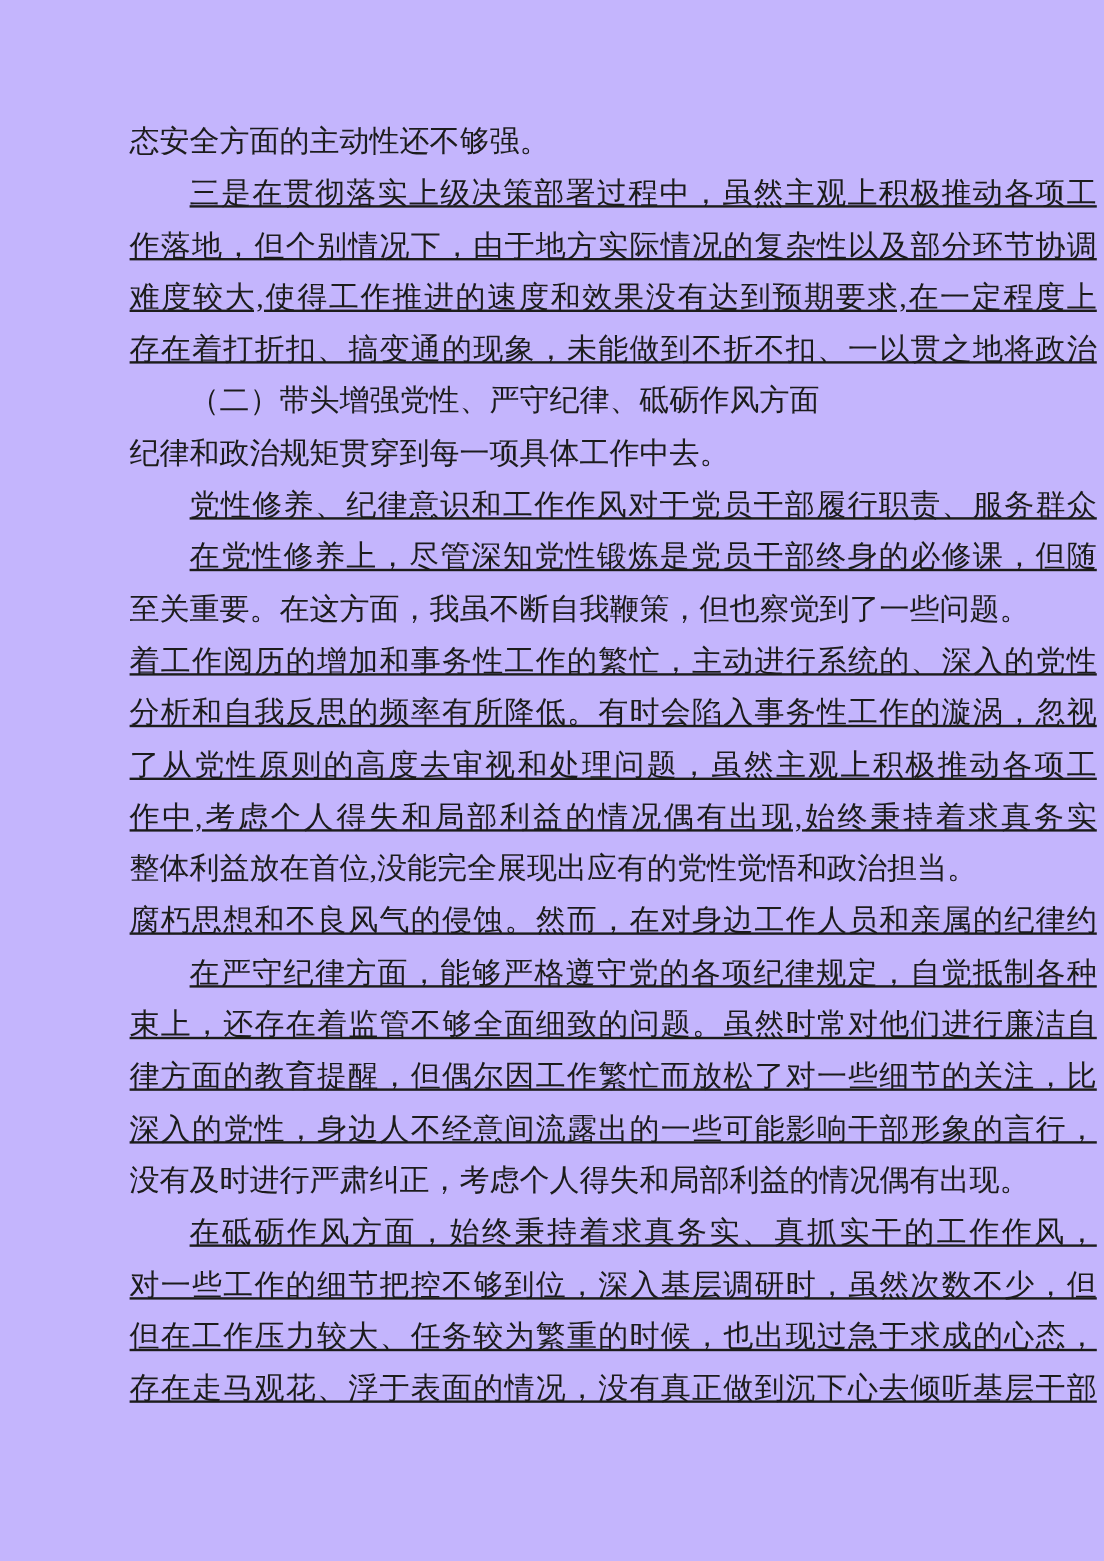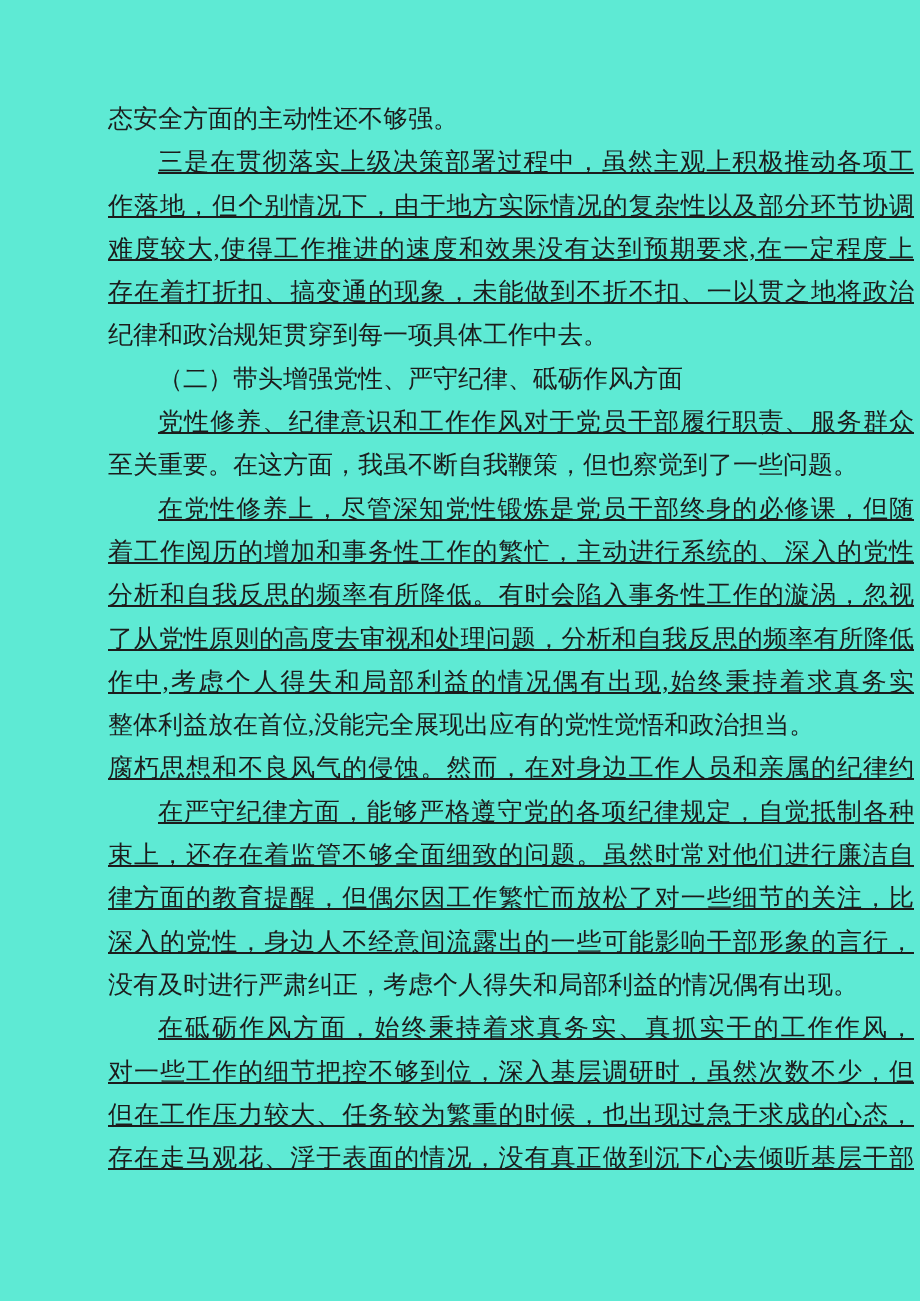--- a/index.html
+++ b/index.html
@@ -7,21 +7,21 @@
     padding: 0;
     width: 920px;
     height: 1301px;
     background: #ffffff;
     overflow: hidden;
   }
   .page {
     position: relative;
     width: 920px;
     height: 1301px;
-    background: #5eead4;
+    background: #c4b5fd;
     box-sizing: border-box;
     padding: 97px 0 0 108px;
     font-family: "Liberation Serif", "DejaVu Serif", serif;
     color: #1c1c1c;
   }
   .doc-body {
     width: 806px;
   }
   .line {
     font-size: 25px;
@@ -46,28 +46,28 @@
 </head>
 <body>
 
 <div class="page">
   <div class="doc-body">
       <div class="line">态安全方面的主动性还不够强。</div>
       <div class="line indent stretch">三是在贯彻落实上级决策部署过程中，虽然主观上积极推动各项工</div>
       <div class="line stretch">作落地，但个别情况下，由于地方实际情况的复杂性以及部分环节协调</div>
       <div class="line stretch">难度较大,使得工作推进的速度和效果没有达到预期要求,在一定程度上</div>
       <div class="line stretch">存在着打折扣、搞变通的现象，未能做到不折不扣、一以贯之地将政治</div>
+      <div class="line indent heading">（二）带头增强党性、严守纪律、砥砺作风方面</div>
       <div class="line">纪律和政治规矩贯穿到每一项具体工作中去。</div>
-      <div class="line indent heading">（二）带头增强党性、严守纪律、砥砺作风方面</div>
       <div class="line indent stretch">党性修养、纪律意识和工作作风对于党员干部履行职责、服务群众</div>
+      <div class="line indent stretch">在党性修养上，尽管深知党性锻炼是党员干部终身的必修课，但随</div>
       <div class="line">至关重要。在这方面，我虽不断自我鞭策，但也察觉到了一些问题。</div>
-      <div class="line indent stretch">在党性修养上，尽管深知党性锻炼是党员干部终身的必修课，但随</div>
       <div class="line stretch">着工作阅历的增加和事务性工作的繁忙，主动进行系统的、深入的党性</div>
       <div class="line stretch">分析和自我反思的频率有所降低。有时会陷入事务性工作的漩涡，忽视</div>
-      <div class="line stretch">了从党性原则的高度去审视和处理问题，分析和自我反思的频率有所降低</div>
+      <div class="line stretch">了从党性原则的高度去审视和处理问题，虽然主观上积极推动各项工</div>
       <div class="line stretch">作中,考虑个人得失和局部利益的情况偶有出现,始终秉持着求真务实</div>
       <div class="line">整体利益放在首位,没能完全展现出应有的党性觉悟和政治担当。</div>
       <div class="line stretch">腐朽思想和不良风气的侵蚀。然而，在对身边工作人员和亲属的纪律约</div>
       <div class="line indent stretch">在严守纪律方面，能够严格遵守党的各项纪律规定，自觉抵制各种</div>
       <div class="line stretch">束上，还存在着监管不够全面细致的问题。虽然时常对他们进行廉洁自</div>
       <div class="line stretch">律方面的教育提醒，但偶尔因工作繁忙而放松了对一些细节的关注，比</div>
       <div class="line stretch">深入的党性，身边人不经意间流露出的一些可能影响干部形象的言行，</div>
       <div class="line">没有及时进行严肃纠正，考虑个人得失和局部利益的情况偶有出现。</div>
       <div class="line indent stretch">在砥砺作风方面，始终秉持着求真务实、真抓实干的工作作风，</div>
       <div class="line stretch">对一些工作的细节把控不够到位，深入基层调研时，虽然次数不少，但</div>

